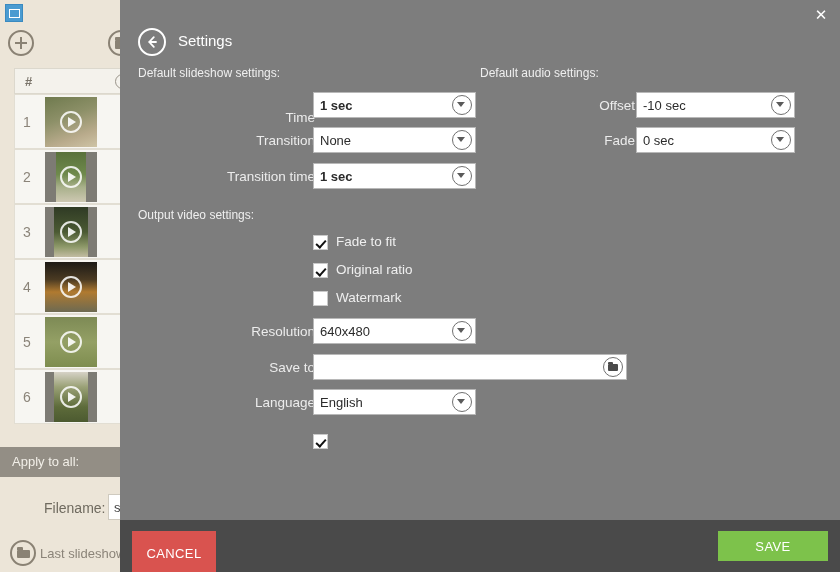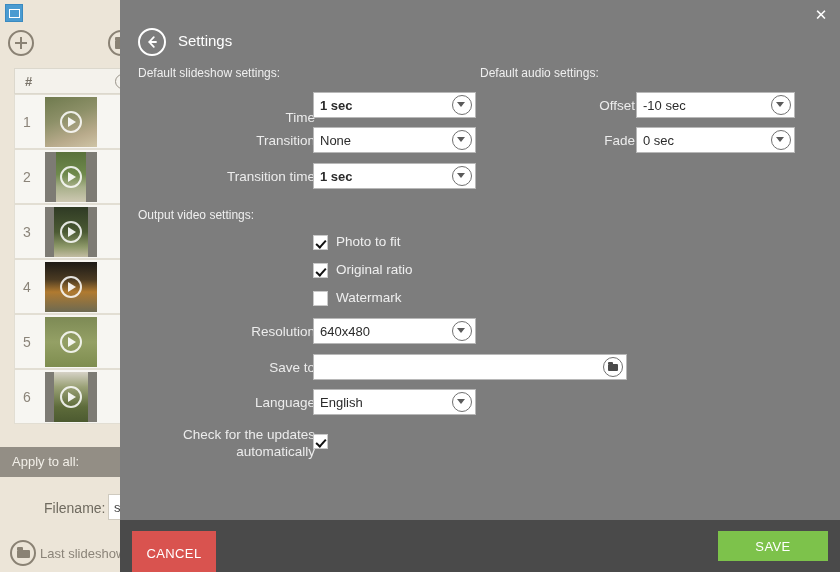--- a/index.html
+++ b/index.html
@@ -471,21 +471,21 @@
     <div class="field-label" style="left:400px; top:133px; width:115px;">Fade</div>
     <div class="select-box" style="left:516px; top:127px; width:159px;">
       <span class="sel-value">0 sec</span>
       <span class="caret"></span>
     </div>
 
     <div class="section-label" style="left:18px; top:208px;">Output video settings:</div>
 
     <div class="checkbox-row" style="left:193px; top:235px;">
       <span class="cbox checked"></span>
-      <span class="cbox-label">Photo to fit</span>
+      <span class="cbox-label">Fade to fit</span>
     </div>
     <div class="checkbox-row" style="left:193px; top:263px;">
       <span class="cbox checked"></span>
       <span class="cbox-label">Original ratio</span>
     </div>
     <div class="checkbox-row" style="left:193px; top:291px;">
       <span class="cbox"></span>
       <span class="cbox-label">Watermark</span>
     </div>
 
@@ -502,24 +502,20 @@
         <span class="fldr"></span>
       </span>
     </div>
 
     <div class="field-label" style="left:60px; top:395px; width:135px;">Language</div>
     <div class="select-box" style="left:193px; top:389px; width:163px;">
       <span class="sel-value">English</span>
       <span class="caret"></span>
     </div>
 
-    <div class="field-label two-line" style="left:20px; top:426px; width:175px;">
-      <div>Check for the updates</div>
-      <div>automatically</div>
-    </div>
     <div class="checkbox-row" style="left:193px; top:434px;">
       <span class="cbox checked"></span>
     </div>
 
     <div id="panel-footer">
       <button id="cancel-button">CANCEL</button>
       <button id="save-settings-button">SAVE SETTINGS</button>
     </div>
   </div>
 </div>

